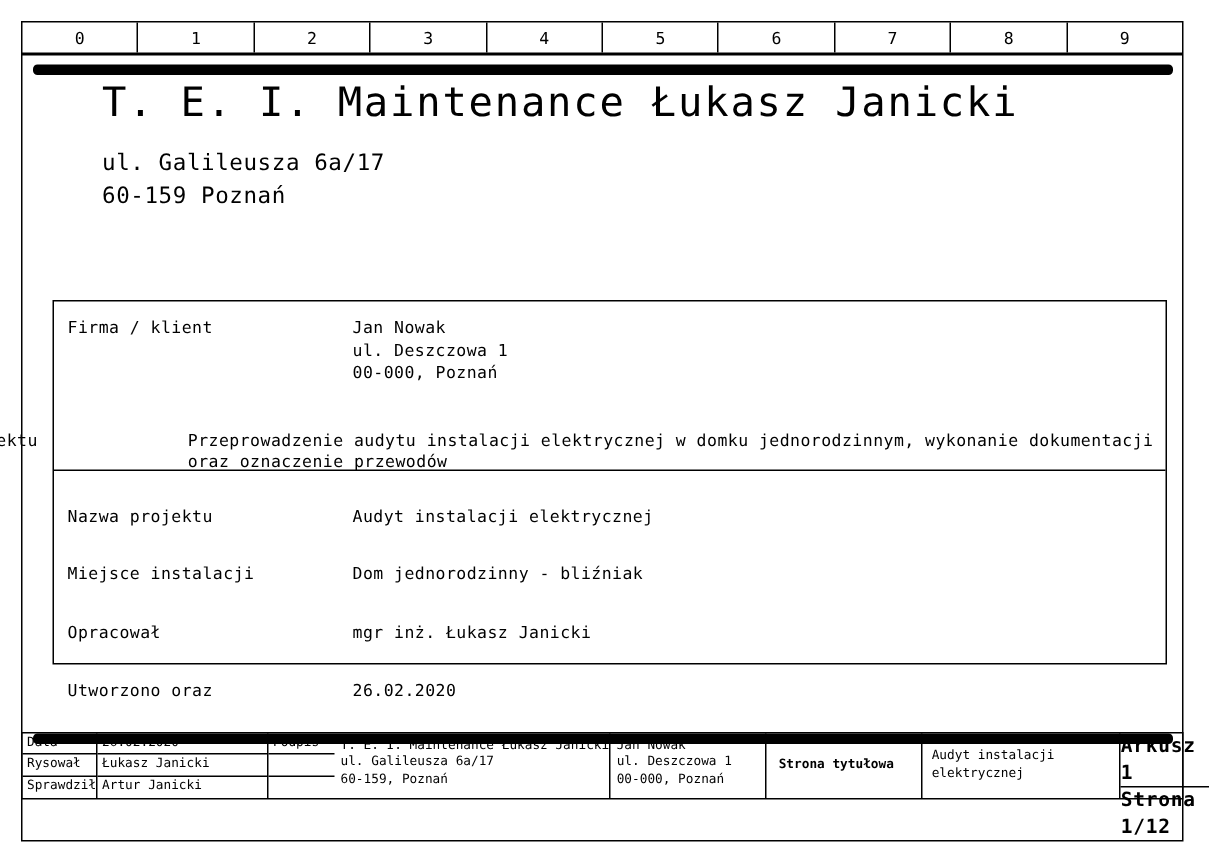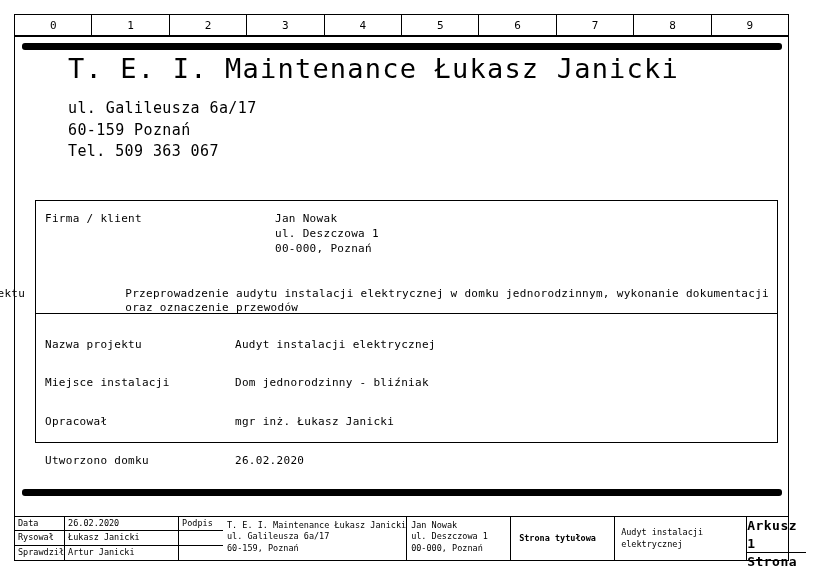--- a/index.html
+++ b/index.html
@@ -113,32 +113,32 @@
     letter-spacing: 0.3px;
   }
   .info-value {
     flex: 1 1 auto;
     font-size: 11px;
     line-height: 1.35;
     letter-spacing: 0.3px;
     padding-right: 8px;
   }
   .info-value div { white-space: nowrap; }
-  .row-firma  { padding-top: 11px; gap: 40px; }
+  .row-firma  { padding-top: 11px; }
   .row-opis   { padding-top: 30px; justify-content: flex-end; }
   .row-nazwa  { padding-top: 24px; }
   .row-miejsce{ padding-top: 23px; }
   .row-oprac  { padding-top: 24px; }
   .row-utworz { padding-top: 24px; }
 
   
   .title-block {
     position: absolute;
     left: 14px;
-    top: 516px;
+    top: 488px;
     width: 775px;
     height: 45px;
     border: 1px solid #000;
     box-sizing: border-box;
     display: flex;
     font-size: 8.5px;
     line-height: 1.35;
   }
   .tb-col { box-sizing: border-box; border-right: 1px solid #000; }
   .tb-col:last-child { border-right: none; }
@@ -198,21 +198,20 @@
 <div class="page-frame"></div>
 
 <div class="thick-bar top"></div>
 <div class="thick-bar bottom"></div>
 
 <div class="header">
   <div class="company-name">T. E. I. Maintenance Łukasz Janicki</div>
   <div class="company-address">
     <div>ul. Galileusza 6a/17</div>
     <div>60-159 Poznań</div>
-    <div>Tel. 509 363 067</div>
   </div>
 </div>
 
 <div class="info-table">
 
   <div class="info-section upper">
     <div class="info-row row-firma">
       <div class="info-label">Firma / klient</div>
       <div class="info-value">
         <div>Jan Nowak</div>
@@ -242,21 +241,21 @@
         <div>Dom jednorodzinny - bliźniak</div>
       </div>
     </div>
     <div class="info-row row-oprac">
       <div class="info-label">Opracował</div>
       <div class="info-value">
         <div>mgr inż. Łukasz Janicki</div>
       </div>
     </div>
     <div class="info-row row-utworz">
-      <div class="info-label">Utworzono domku</div>
+      <div class="info-label">Utworzono oraz</div>
       <div class="info-value">
         <div>26.02.2020</div>
       </div>
     </div>
   </div>
 
 </div>
 
 <div class="title-block">
 

